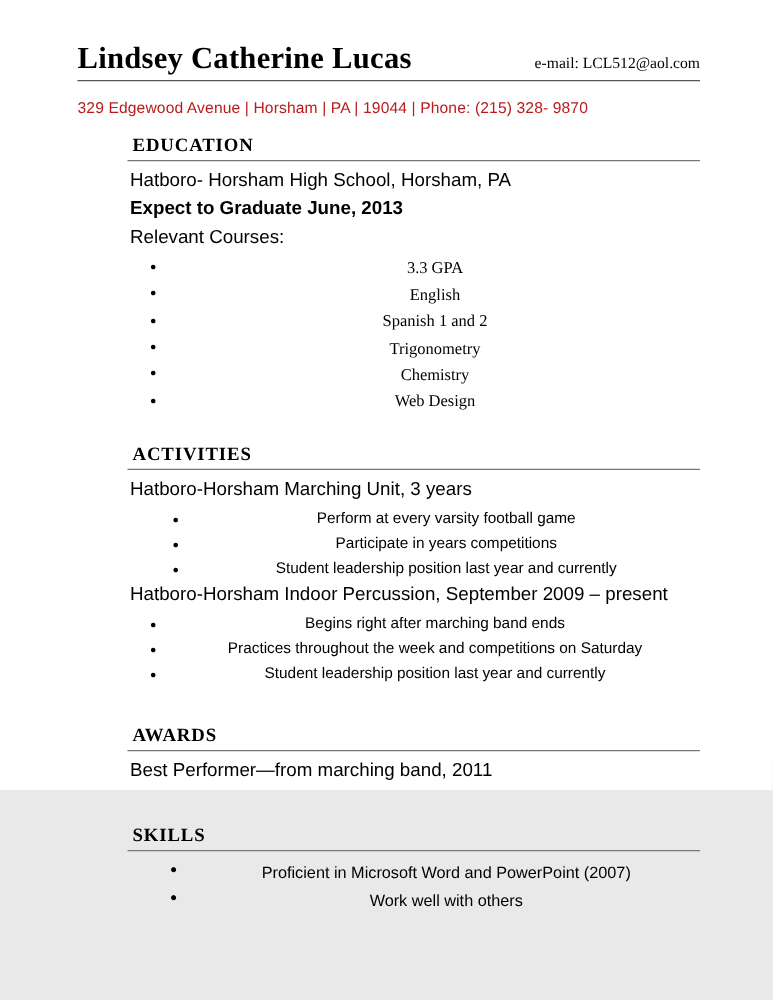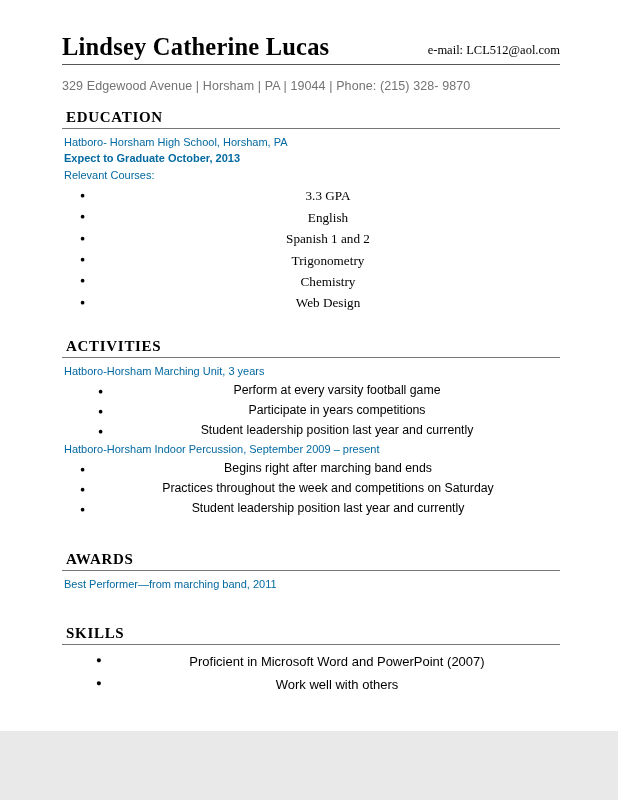--- a/index.html
+++ b/index.html
@@ -9,21 +9,21 @@
   }
   body {
     width: 618px;
     height: 800px;
     overflow: hidden;
     font-family: "Liberation Sans", sans-serif;
   }
   .page {
     position: relative;
     width: 618px;
-    height: 731px;
+    height: 632px;
     background: #ffffff;
     box-sizing: border-box;
     padding: 34px 58px 11px 62px;
   }
   .header-row {
     display: flex;
     align-items: flex-end;
     justify-content: space-between;
     gap: 12px;
     padding-bottom: 3px;
@@ -48,43 +48,44 @@
     border: 0;
     border-top: 1px solid #555;
     margin: 0 0 0 0;
   }
   .rule.thin {
     border-top: 1px solid #777;
   }
   .contact {
     font-family: "Liberation Sans", sans-serif;
     font-size: 12.5px;
-    color: #737373;
+    color: #b91c1c;
     margin-top: 14px;
     margin-bottom: 16px;
     letter-spacing: 0.1px;
   }
   .section-title {
     font-family: "Liberation Serif", serif;
     font-size: 15px;
     font-weight: bold;
     letter-spacing: 0.7px;
     color: #000;
     margin: 0 0 2px 4px;
   }
   .section {
     margin-bottom: 6px;
+    margin-left: 40px;
   }
   .section-body {
     margin-top: 5px;
   }
   .line {
     font-family: "Liberation Sans", sans-serif;
-    font-size: 11px;
-    color: #0369a1;
+    font-size: 15px;
+    color: #000000;
     line-height: 1.5;
     margin: 0 0 0 2px;
   }
   .line.bold {
     font-weight: bold;
   }
   ul.bullets {
     list-style: none;
     margin: 2px 0 0 0;
     padding: 0;
@@ -145,21 +146,21 @@
   </div>
   <hr class="rule">
 
   <div class="contact">329 Edgewood Avenue | Horsham | PA | 19044 | Phone:  (215) 328- 9870</div>
 
   <div class="section">
     <div class="section-title">EDUCATION</div>
     <hr class="rule thin">
     <div class="section-body">
       <div class="line edu-head">Hatboro- Horsham High School, Horsham, PA</div>
-      <div class="line bold">Expect to Graduate October, 2013</div>
+      <div class="line bold">Expect to Graduate June, 2013</div>
       <div class="line">Relevant Courses:</div>
       <ul class="bullets serif">
         <li>3.3 GPA</li>
         <li>English</li>
         <li>Spanish 1 and 2</li>
         <li>Trigonometry</li>
         <li>Chemistry</li>
         <li>Web Design</li>
       </ul>
     </div>

